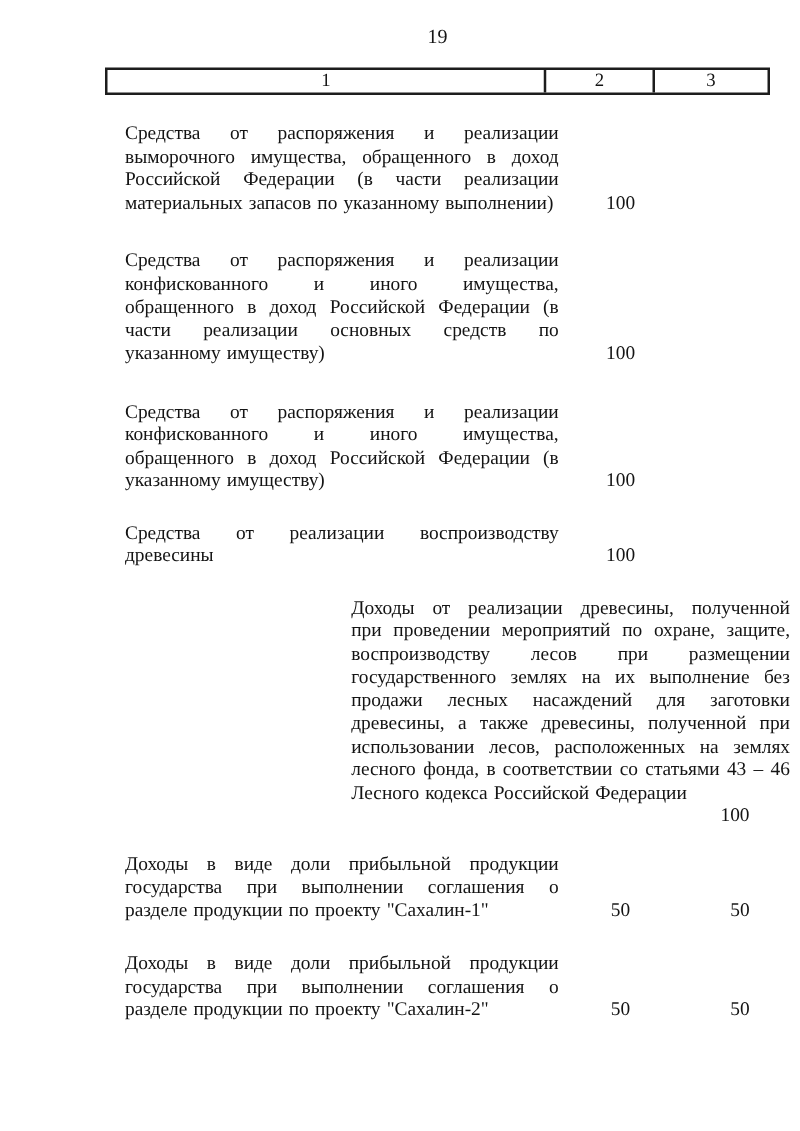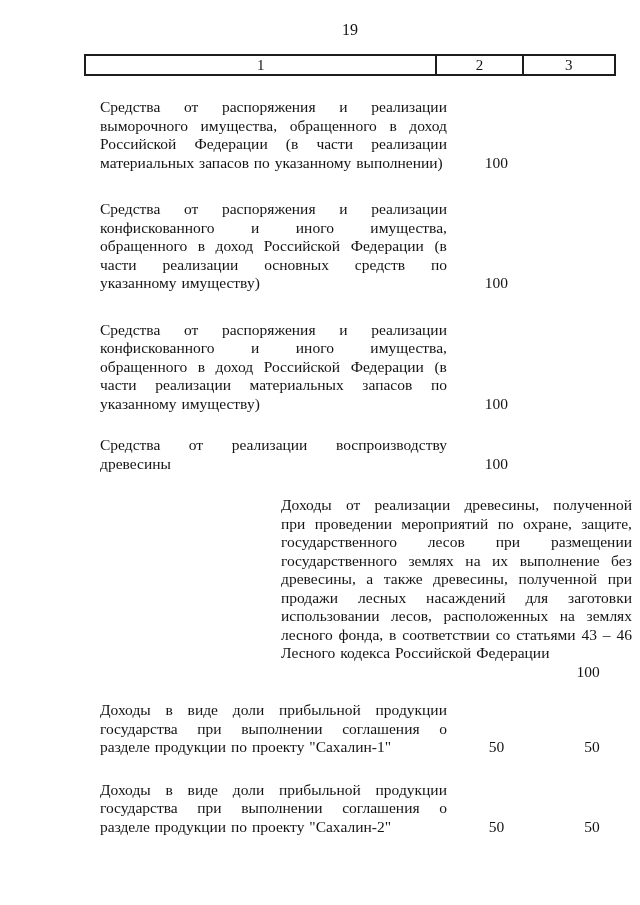--- a/index.html
+++ b/index.html
@@ -109,44 +109,43 @@
         </div>
     <div class="val c2">100</div>
     <div class="val c3"></div>
   </div>
 
   <div class="row">
     <div class="desc">
           <div class="line">Средства от распоряжения и реализации</div>
           <div class="line">конфискованного и иного имущества,</div>
           <div class="line">обращенного в доход Российской Федерации (в</div>
-          <div class="line">части реализации материальных запасов по</div>
           <div class="line">указанному имуществу)</div>
         </div>
     <div class="val c2">100</div>
     <div class="val c3"></div>
   </div>
 
   <div class="row">
     <div class="desc">
           <div class="line">Средства от реализации воспроизводству</div>
           <div class="line">древесины</div>
         </div>
     <div class="val c2">100</div>
     <div class="val c3"></div>
   </div>
 
   <div class="row">
     <div class="desc">
           <div class="line">Доходы от реализации древесины, полученной</div>
           <div class="line">при проведении мероприятий по охране, защите,</div>
-          <div class="line">государственного лесов при размещении</div>
+          <div class="line">воспроизводству лесов при размещении</div>
           <div class="line">государственного землях на их выполнение без</div>
+          <div class="line">продажи лесных насаждений для заготовки</div>
           <div class="line">древесины, а также древесины, полученной при</div>
-          <div class="line">продажи лесных насаждений для заготовки</div>
           <div class="line">использовании лесов, расположенных на землях</div>
           <div class="line">лесного фонда, в соответствии со статьями 43 – 46</div>
           <div class="line">Лесного кодекса Российской Федерации</div>
         </div>
     <div class="val c2">100</div>
     <div class="val c3"></div>
   </div>
 
   <div class="row">
     <div class="desc">

